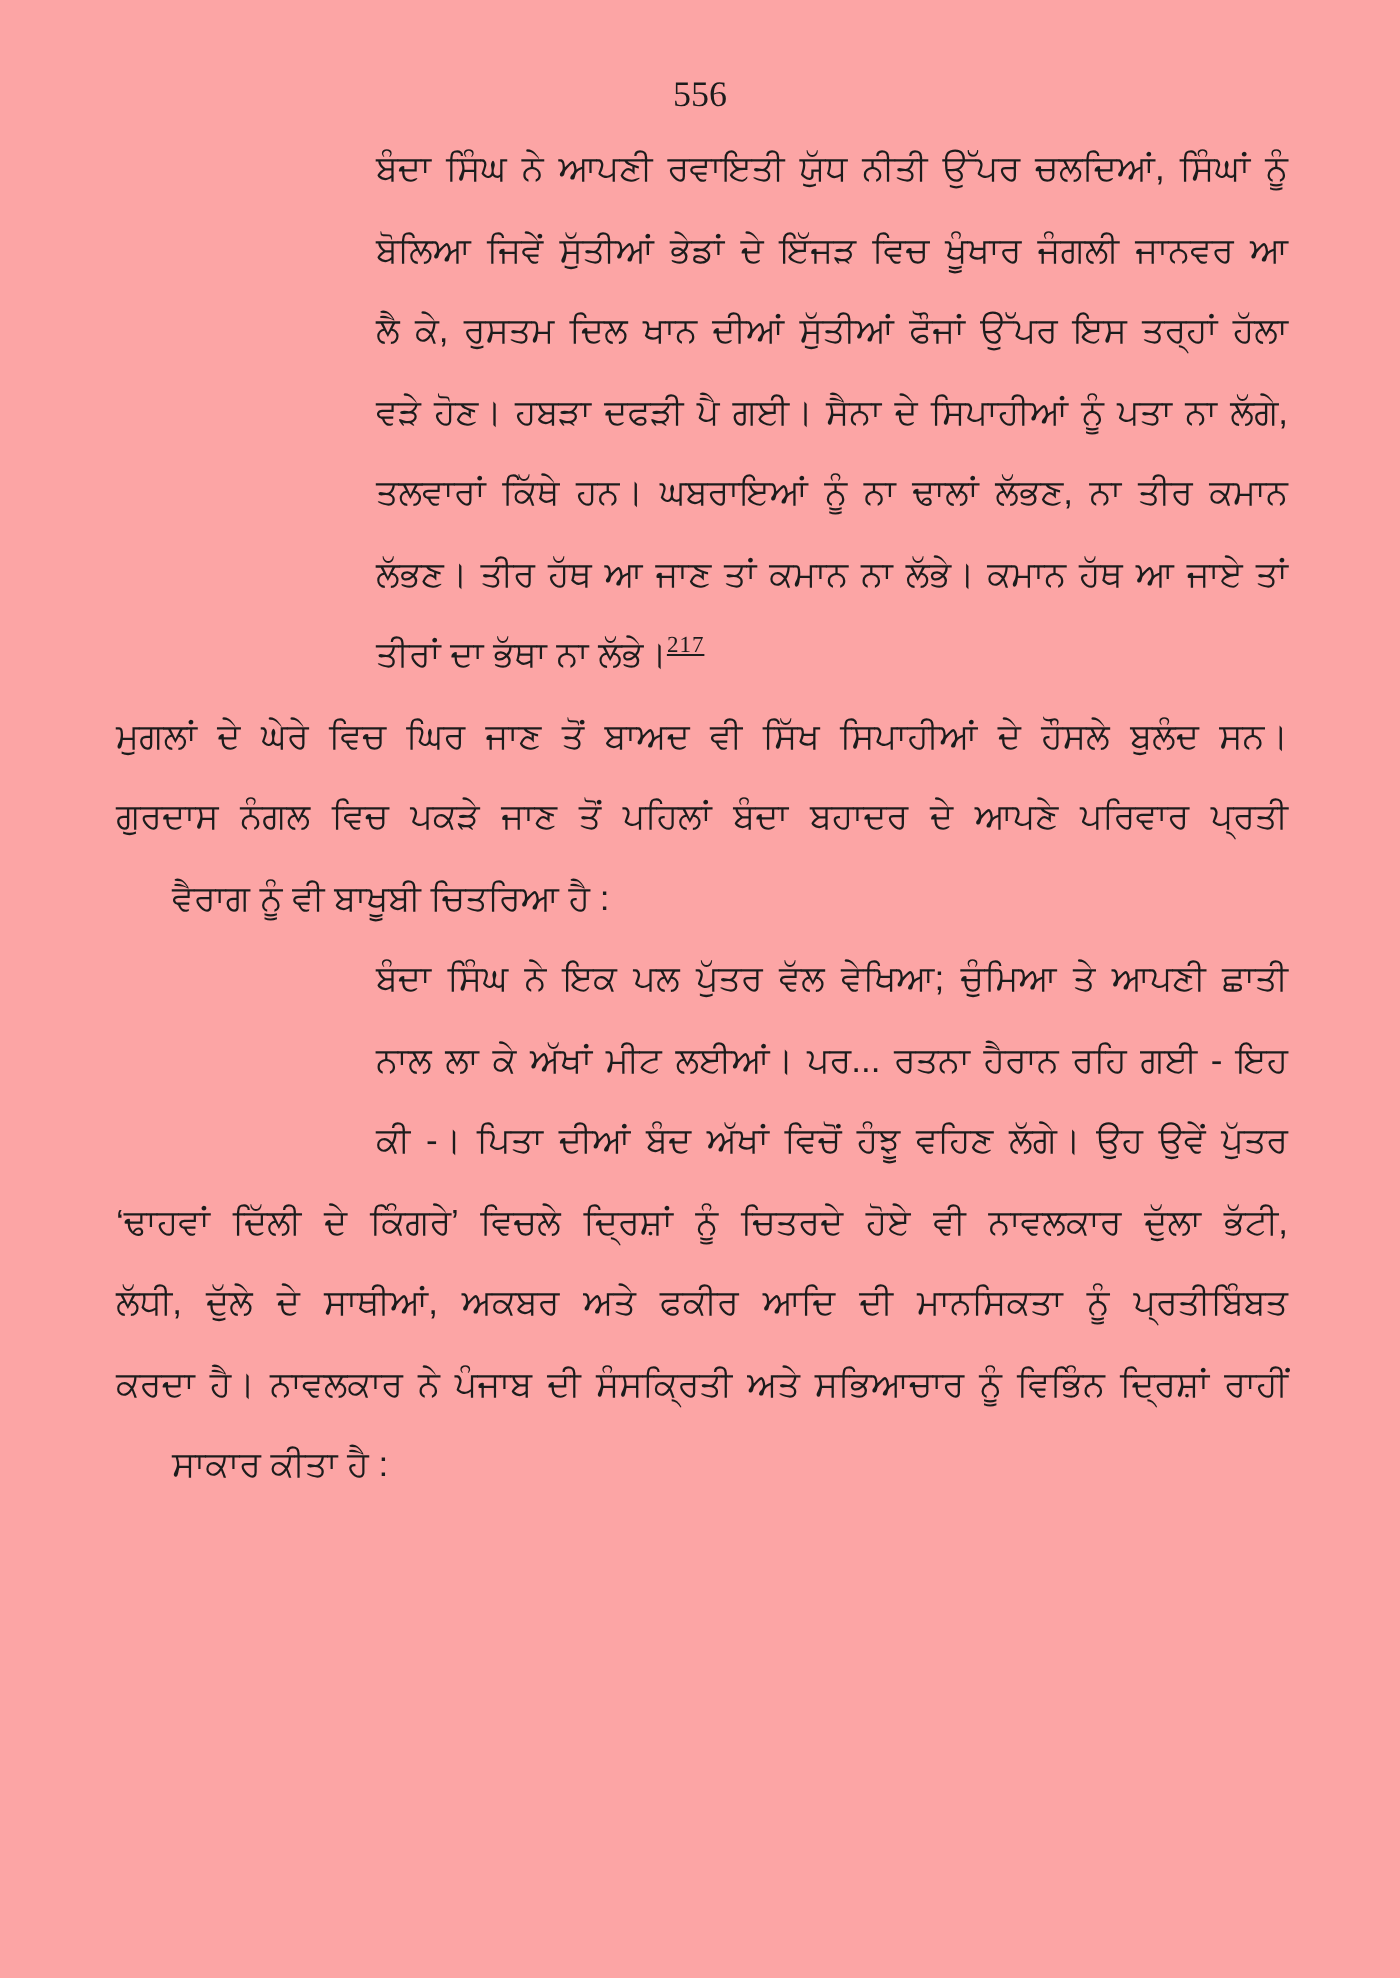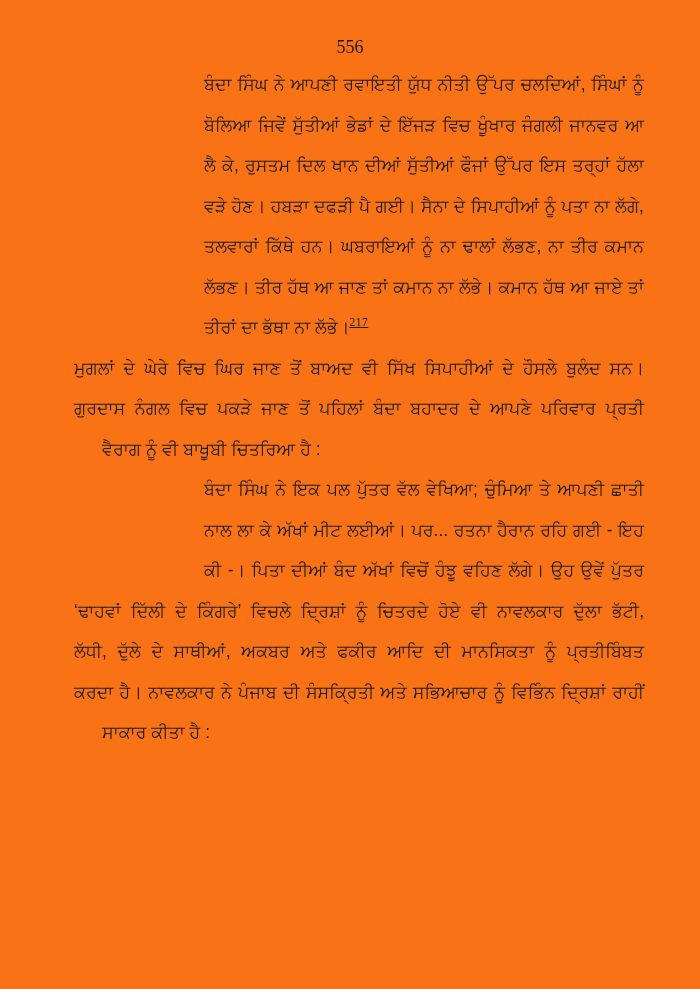--- a/index.html
+++ b/index.html
@@ -5,37 +5,37 @@
   html, body {
     margin: 0;
     padding: 0;
     background: #e8e8e8;
   }
   .page {
     position: relative;
     width: 700px;
     height: 989px;
     margin: 0 auto;
-    background: #f97316;
+    background: #fca5a5;
     color: #1c1c1c;
     font-family: "Liberation Sans", "DejaVu Sans", sans-serif;
     overflow: hidden;
     box-sizing: border-box;
   }
   .page-number {
     padding-top: 36px;
     text-align: center;
     font-family: "Liberation Serif", "DejaVu Serif", serif;
     font-size: 18px;
     line-height: 22px;
     color: #1c1c1c;
   }
   .content {
     margin-top: 6px;
-    padding: 0 56px 0 74px; 
+    padding: 0 56px 0 58px; 
     font-size: 17.5px;
   }
   .line {
     line-height: 40.5px;
     height: 40.5px;
     white-space: nowrap;
     text-align: justify;
     text-align-last: justify;
   }
   .line.last {

